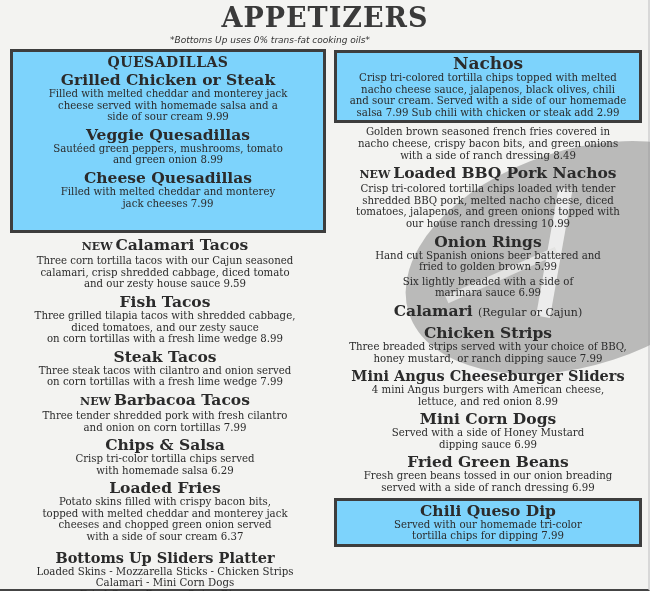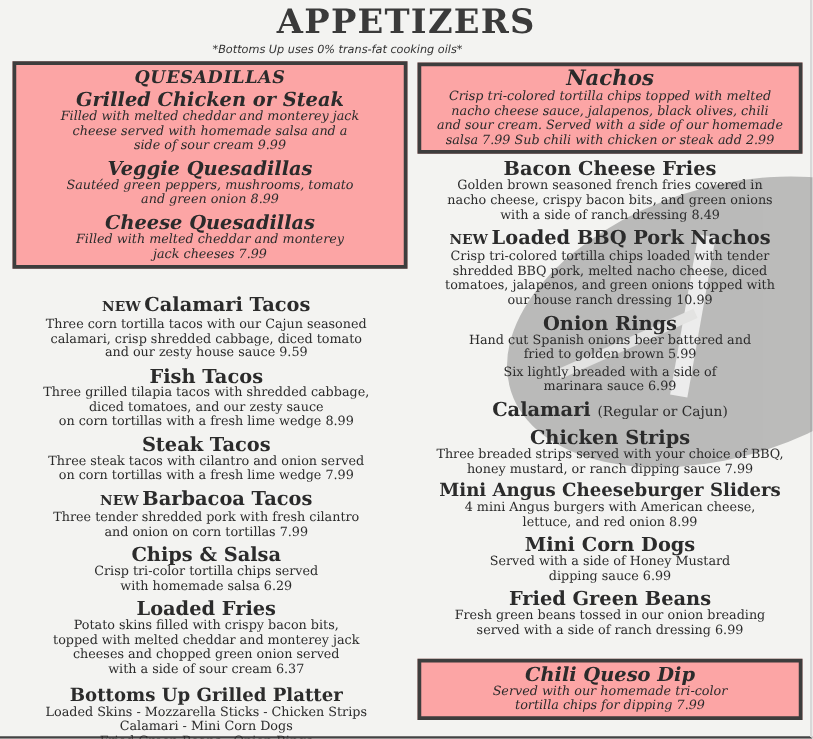--- a/index.html
+++ b/index.html
@@ -18,21 +18,21 @@
     font-family:"DejaVu Serif",serif; font-weight:bold; font-size:27px;
     letter-spacing:1px; color:#3a3a3a;
   }
   .subtitle {
     position:absolute; left:0; width:540px; top:35px; text-align:center;
     font-family:"DejaVu Sans",sans-serif; font-style:italic; font-size:9px; color:#333;
   }
   .col { position:absolute; text-align:center; }
   .col-left { left:6px; width:318px; top:49px; }
   .col-right { left:334px; width:308px; top:50px; }
-  .box { border:3px solid #3d3d3d; background:#fca5a5;font-style:italic; }
+  .box { border:3px solid #3d3d3d; background:#7dd3fc; }
   .box-q { padding:2px 4px 3px; margin-left:4px; width:302px; }
   .box-nachos { padding:1px 2px 2px; }
   .box-chili { padding:0 2px 2px; margin-top:2px; margin-left:0; }
   .section-title { font-weight:bold; font-size:14px; letter-spacing:0.5px; line-height:16px; }
   .item-name { font-weight:bold; font-size:15.5px; line-height:17px; margin-top:1px; }
   .item-name.small { font-size:14.5px; }
   .new-tag { font-size:11px; font-weight:bold; margin-right:3px; }
   .paren { font-size:11px; font-weight:normal;margin-top:36px; }
   .desc { font-size:10.2px; line-height:11.6px; white-space:pre-line; }
   .item { margin-bottom:3px; }
@@ -70,28 +70,28 @@
       <div class="item-name">Grilled Chicken or Steak</div>
       <div class="desc">Filled with melted cheddar and monterey jack
 cheese served with homemade salsa and a
 side of sour cream  9.99</div>
     </div>
     <div class="item">
       <div class="item-name">Veggie Quesadillas</div>
       <div class="desc">Sautéed green peppers, mushrooms, tomato
 and green onion 8.99</div>
     </div>
-    <div class="item" style="margin-bottom:0">
+    <div class="item" style="margin-bottom:18px">
       <div class="item-name">Cheese Quesadillas</div>
       <div class="desc">Filled with melted cheddar and monterey
 jack cheeses  7.99</div>
     </div>
   </div>
 
-  <div class="item" style="margin-top:20px">
+  <div class="item" style="margin-top:3px">
     <div class="item-name"><span class="new-tag">NEW</span><span>Calamari Tacos</span></div>
     <div class="desc">Three corn tortilla tacos with our Cajun seasoned
 calamari, crisp shredded cabbage, diced tomato
 and our zesty house sauce  9.59</div>
   </div>
   <div class="item">
     <div class="item-name">Fish Tacos</div>
     <div class="desc">Three grilled tilapia tacos with shredded cabbage,
 diced tomatoes, and our zesty sauce
 on corn tortillas with a fresh lime wedge  8.99</div>
@@ -112,39 +112,38 @@
 with homemade salsa  6.29</div>
   </div>
   <div class="item">
     <div class="item-name">Loaded Fries</div>
     <div class="desc">Potato skins filled with crispy bacon bits,
 topped with melted cheddar and monterey jack
 cheeses and chopped green onion served
 with a side of sour cream  6.37</div>
   </div>
   <div class="item" style="margin-top:6px">
-    <div class="item-name small">Bottoms Up Grilled Platter</div>
+    <div class="item-name small">Bottoms Up Sliders Platter</div>
     <div class="desc">Loaded Skins - Mozzarella Sticks - Chicken Strips
 Calamari - Mini Corn Dogs
 Fried Green Beans - Onion Rings
 Choose three  14.99        Choose four  17.99</div>
   </div>
 </div>
 
 <div class="col col-right right-overlay">
   <div class="box box-nachos">
     <div class="item-name" style="font-size:17px">Nachos</div>
     <div class="desc">Crisp tri-colored tortilla chips topped with melted
 nacho cheese sauce, jalapenos, black olives, chili
 and sour cream. Served with a side of our homemade
 salsa  7.99   Sub chili with chicken or steak add 2.99</div>
   </div>
 
   <div class="item" style="margin-top:3px">
-    <div class="item-name">Bacon Cheese Fries</div>
     <div class="desc">Golden brown seasoned french fries covered in
 nacho cheese, crispy bacon bits, and green onions
 with a side of ranch dressing  8.49</div>
   </div>
   <div class="item">
     <div class="item-name"><span class="new-tag">NEW</span><span>Loaded BBQ Pork Nachos</span></div>
     <div class="desc">Crisp tri-colored tortilla chips loaded with tender
 shredded BBQ pork, melted nacho cheese, diced
 tomatoes, jalapenos, and green onions topped with
 our house ranch dressing  10.99</div>
@@ -169,21 +168,21 @@
   <div class="item">
     <div class="item-name small">Mini Angus Cheeseburger Sliders</div>
     <div class="desc">4 mini Angus burgers with American cheese,
 lettuce, and red onion  8.99</div>
   </div>
   <div class="item">
     <div class="item-name">Mini Corn Dogs</div>
     <div class="desc">Served with a side of Honey Mustard
 dipping sauce  6.99</div>
   </div>
-  <div class="item" style="margin-bottom:16px">
+  <div class="item" style="margin-bottom:4px">
     <div class="item-name">Fried Green Beans</div>
     <div class="desc">Fresh green beans tossed in our onion breading
 served with a side of ranch dressing  6.99</div>
   </div>
 
   <div class="box box-chili">
     <div class="item-name">Chili Queso Dip</div>
     <div class="desc">Served with our homemade tri-color
 tortilla chips for dipping  7.99</div>
   </div>

